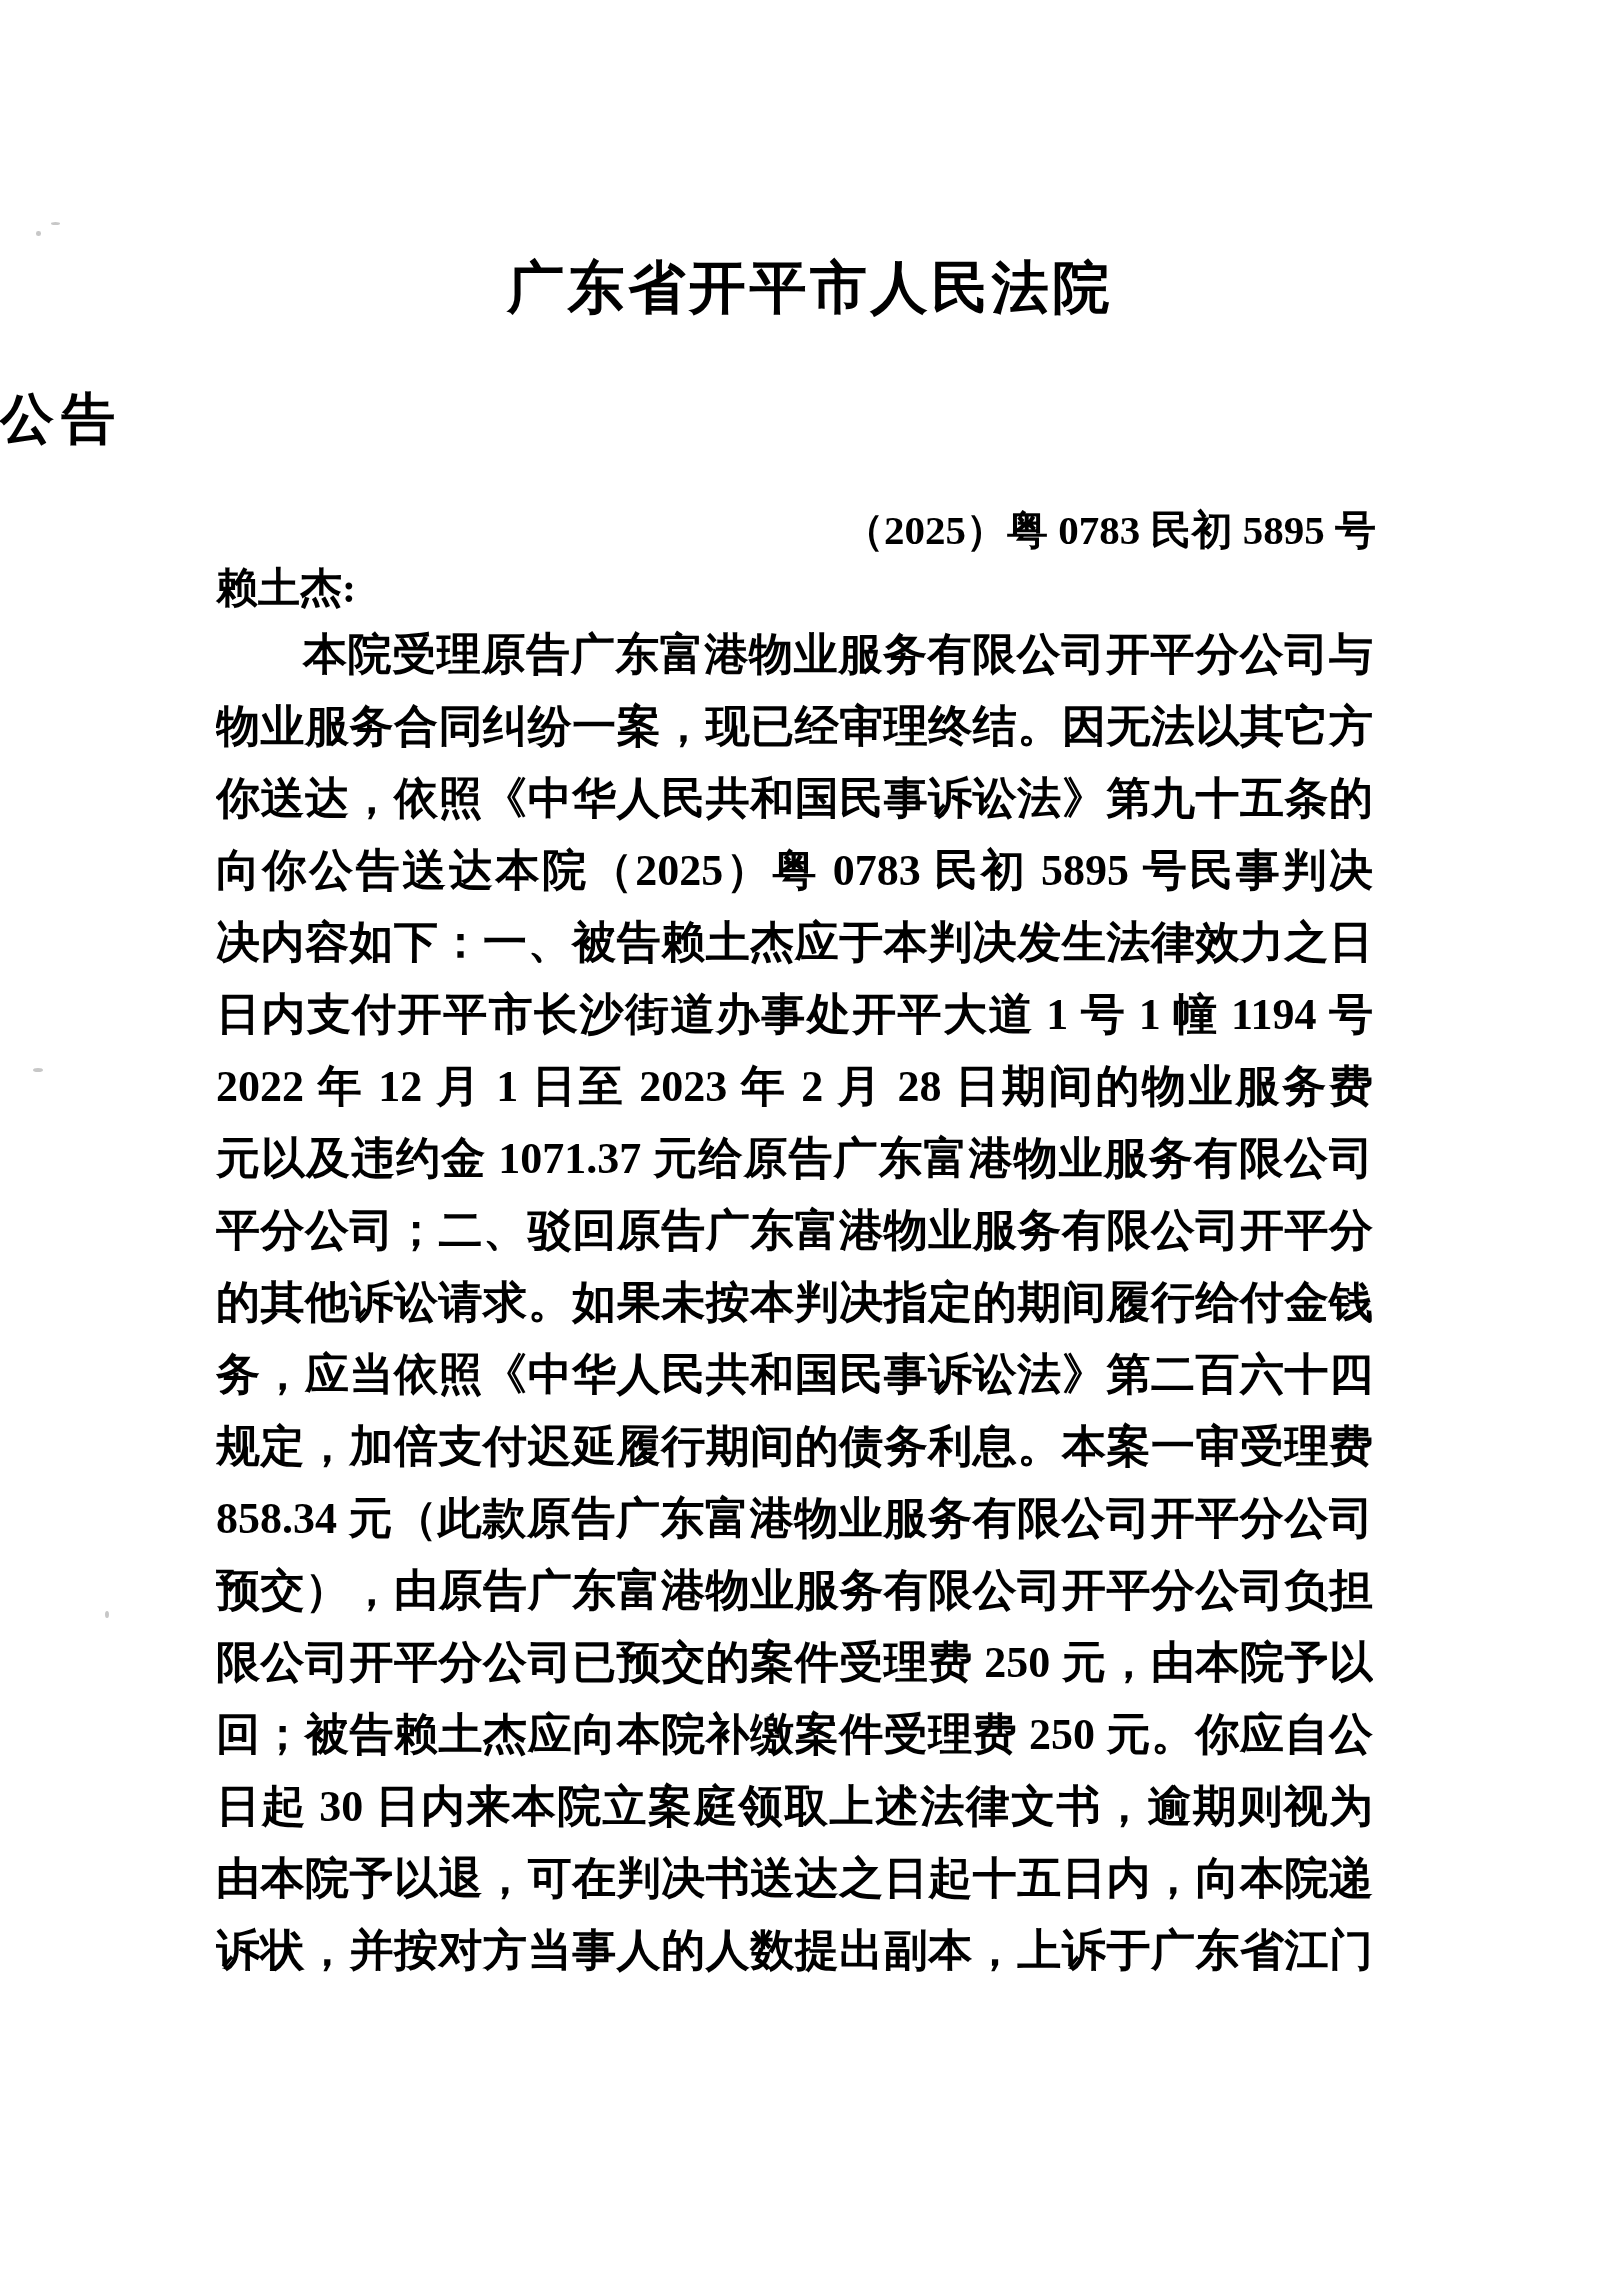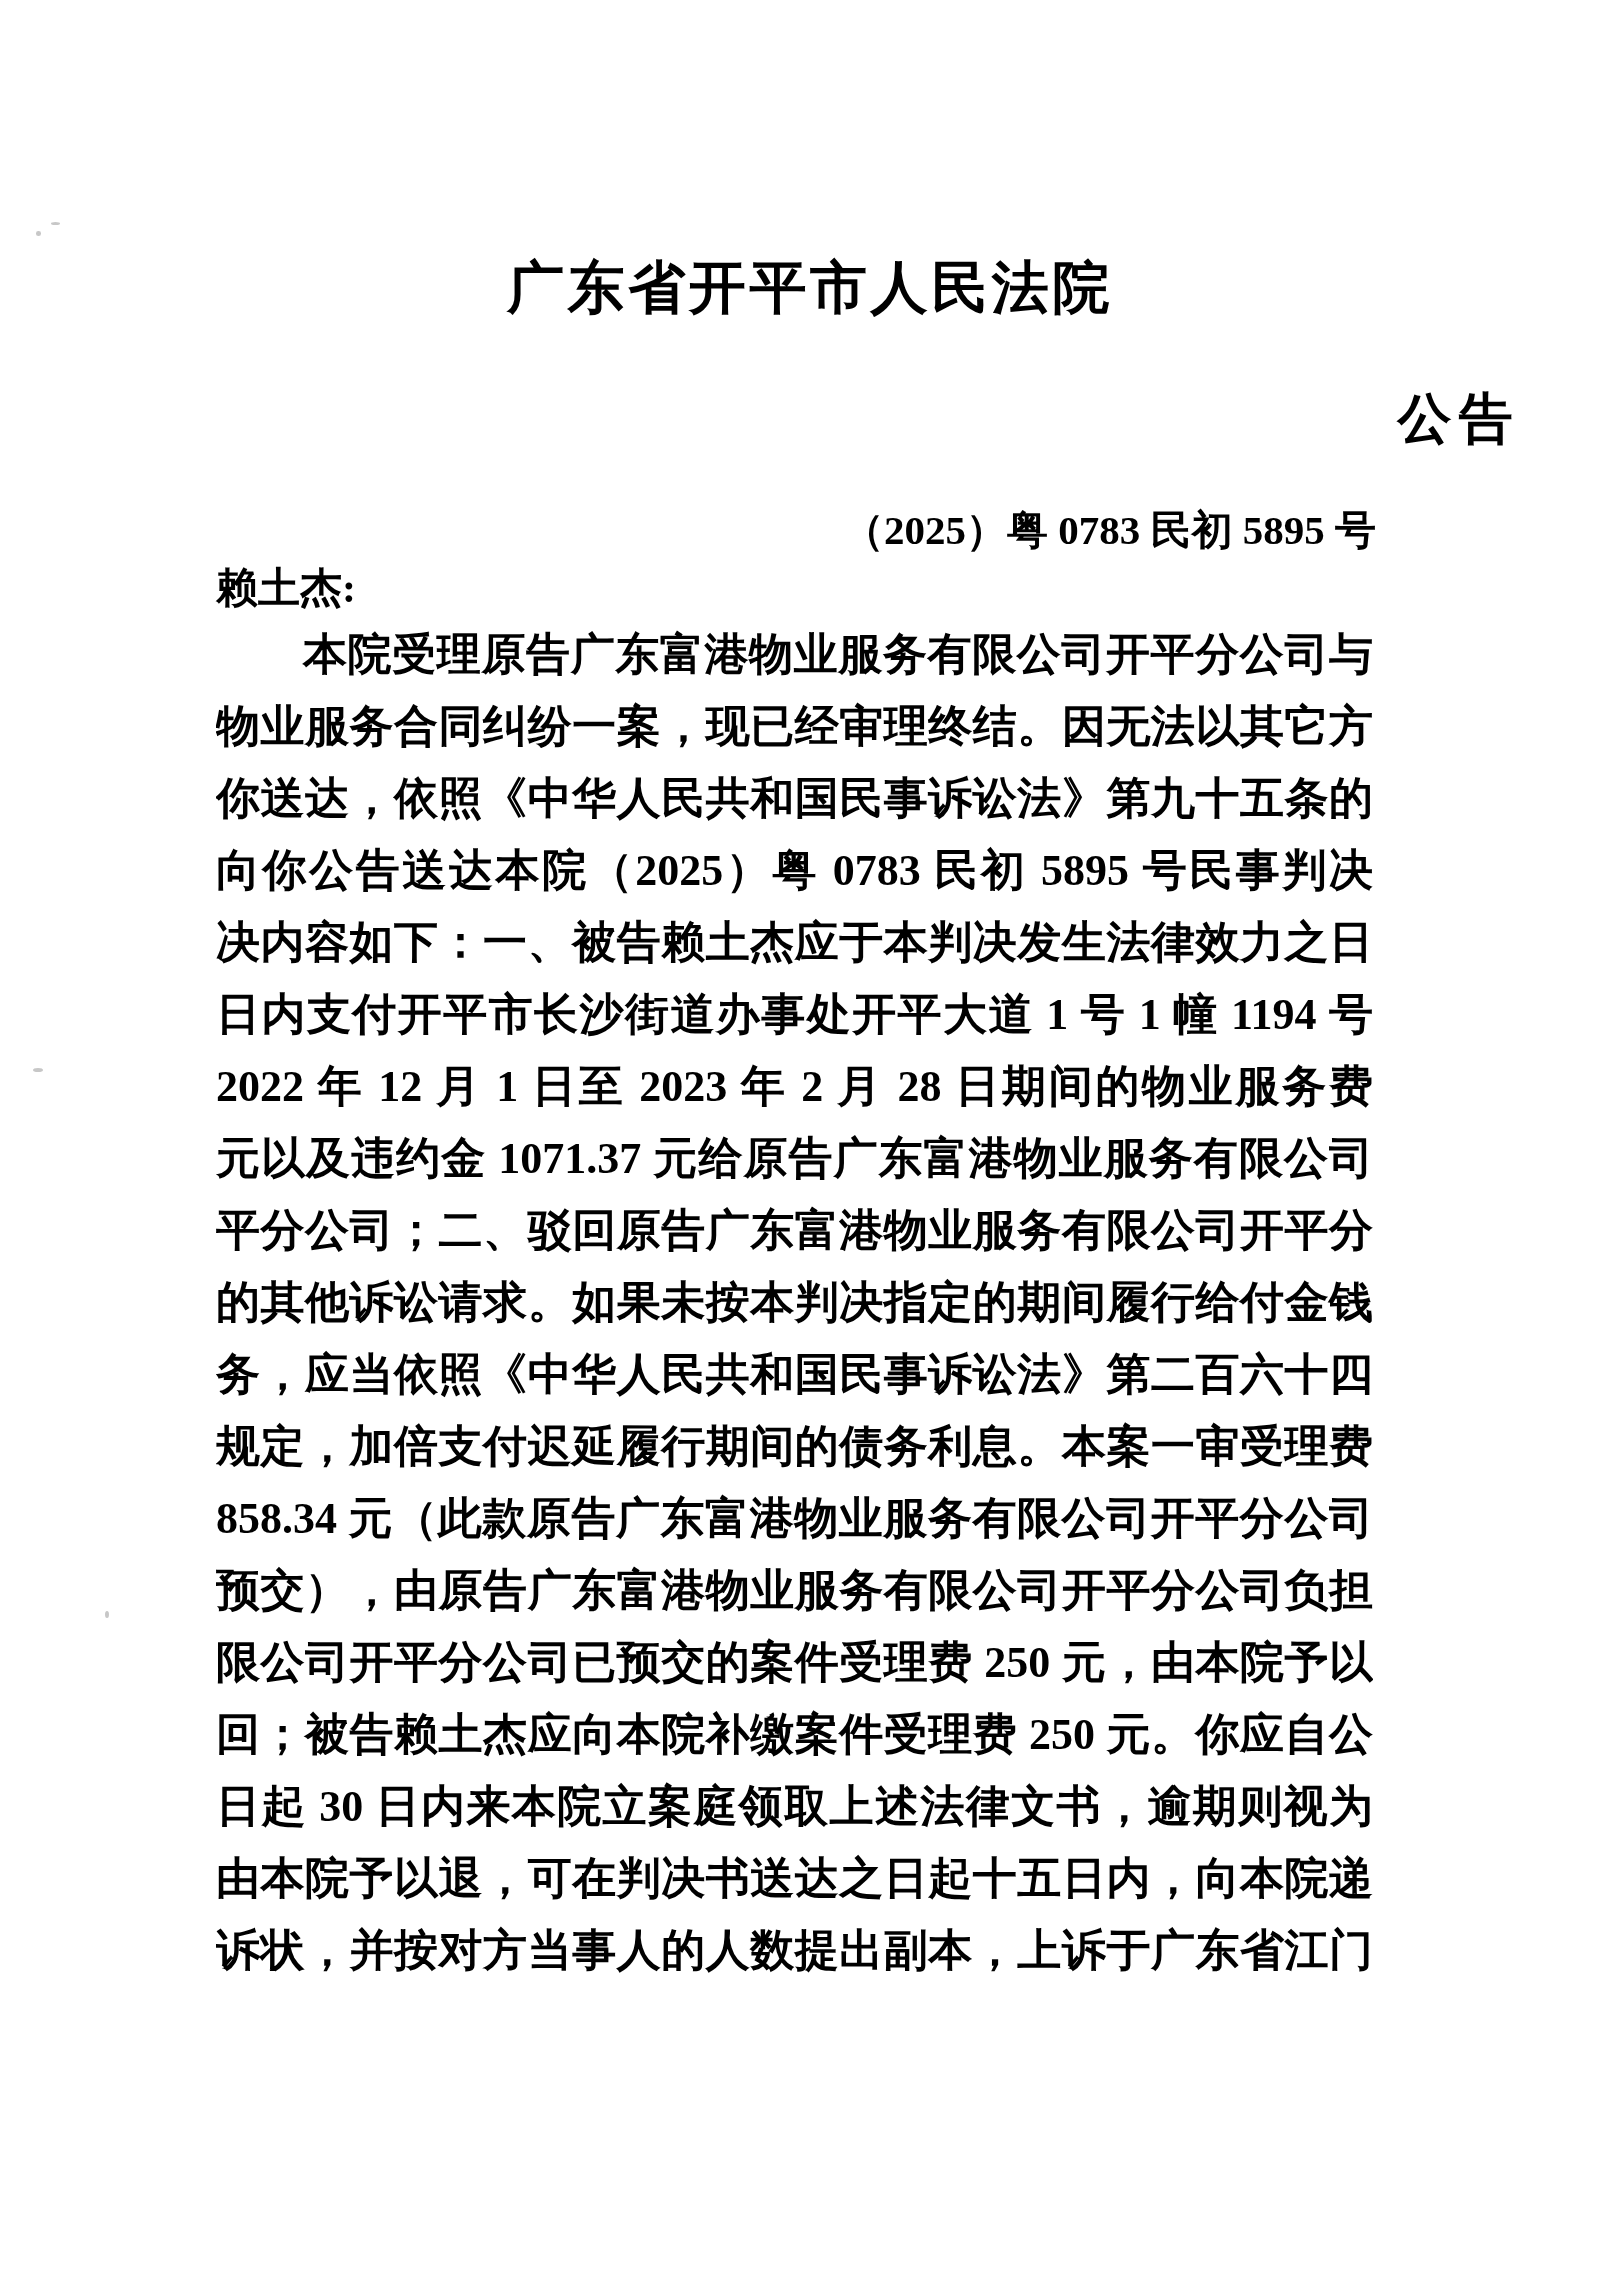--- a/index.html
+++ b/index.html
@@ -17,21 +17,21 @@
     overflow: hidden;
   }
   .court-name {
     position: absolute; top: 252px; left: 0; width: 1620px;
     margin: 0; text-align: center;
     font-size: 57px; font-weight: bold; letter-spacing: 3.6px;
     line-height: 1.25; white-space: nowrap;
   }
   .doc-title {
     position: absolute; top: 386px; left: 0; width: 1520px;
-    margin: 0; text-align: right;
+    margin: 0; text-align: left;
     font-size: 54px; font-weight: bold; letter-spacing: 7.2px;
     line-height: 1.25;
   }
   .case-number {
     position: absolute; top: 506px; right: 244px;
     font-size: 41px; font-weight: bold; line-height: 1.2;
     white-space: nowrap;
     margin-left: 28px;
   }
   .addressee {

